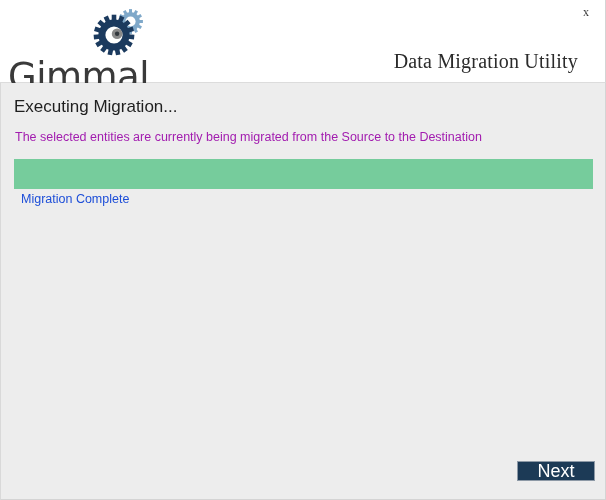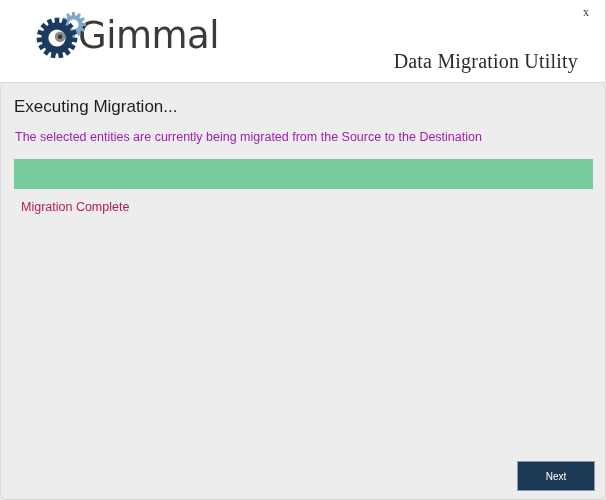--- a/index.html
+++ b/index.html
@@ -45,25 +45,26 @@
     font-size: 12px;
     color: #3c3c3c;
     font-family: "Liberation Serif", serif;
     cursor: pointer;
     user-select: none;
   }
 
   
   .logo-block {
     position: absolute;
-    left: 36px;
+    left: 22px;
     top: 8px;
     height: 56px;
     display: flex;
-    align-items: center;
+    align-items: flex-end;
+    flex-direction: column;
   }
   .logo-mark {
     position: relative;
     width: 56px;
     height: 50px;
     flex: 0 0 auto;
   }
   .logo-mark svg { display: block; }
   .logo-word {
     font-family: "DejaVu Sans", sans-serif;
@@ -93,21 +94,20 @@
     position: absolute;
     left: 0;
     top: 83px;
     width: 606px;
     height: 417px;
     box-sizing: border-box;
     background: #ededed;
     border-left: 1px solid #d9d9d9;
     border-right: 1px solid #d4d4d4;
     border-bottom: 1px solid #d4d4d4;
-    border-radius: 6px;
   }
 
   .step-heading {
     position: absolute;
     left: 13px;
     top: 14px;
     font-size: 17px;
     color: #1f1f1f;
     font-weight: 400;
     white-space: nowrap;
@@ -133,38 +133,38 @@
     overflow: hidden;
   }
   .progress-fill {
     height: 100%;
     background: #76cc9c;
   }
 
   .progress-status {
     position: absolute;
     left: 20px;
-    top: 117px;
+    top: 109px;
     font-size: 12.5px;
-    color: #be185d;
+    color: #1d4ed8;
     white-space: nowrap;
   }
 
   
   .next-button {
     position: absolute;
     left: 516px;
     top: 378px;
     width: 78px;
-    height: 30px;
+    height: 20px;
     box-sizing: border-box;
     background: #1c3a56;
     border: 1px solid #8d99a6;
     color: #ffffff;
-    font-size: 10px;
+    font-size: 18px;
     font-family: "Liberation Sans", sans-serif;
     cursor: pointer;
     padding: 0;
     display: flex;
     align-items: center;
     justify-content: center;
   }
 </style>
 </head>
 <body>

